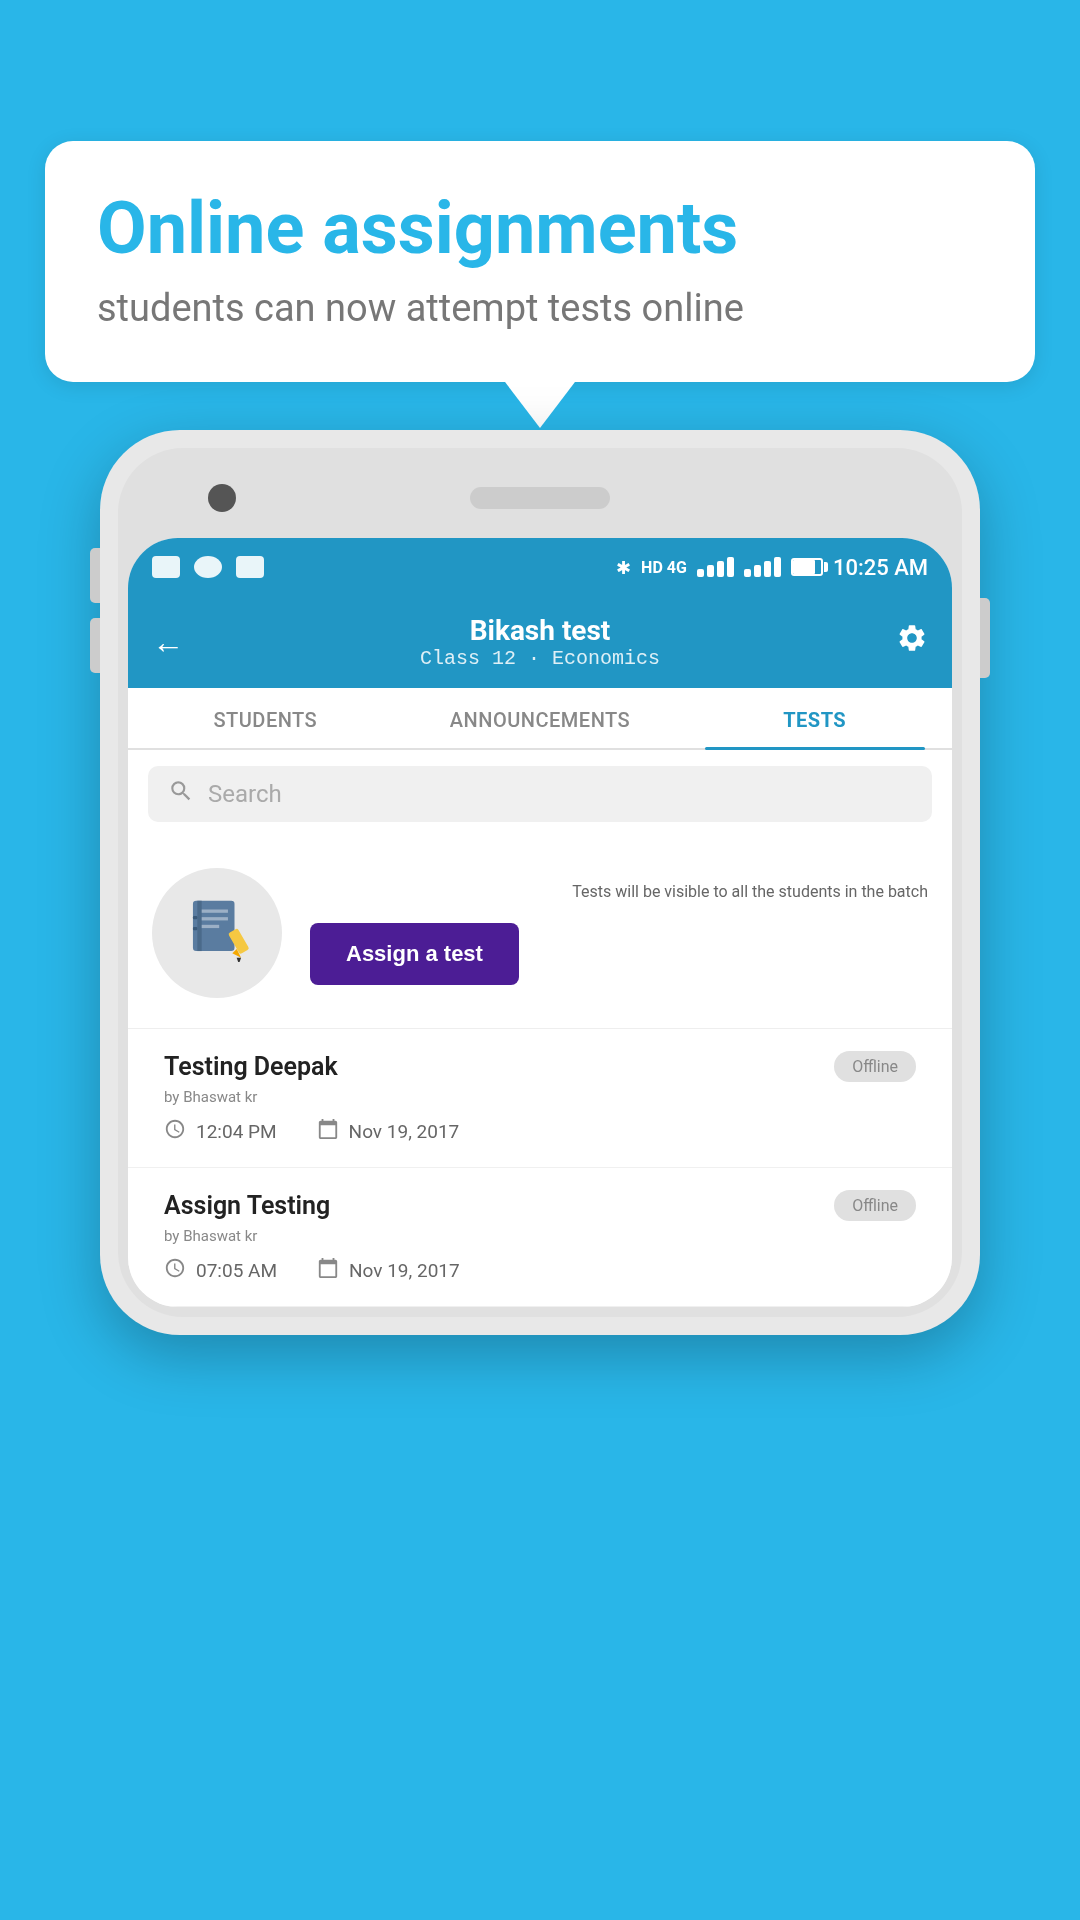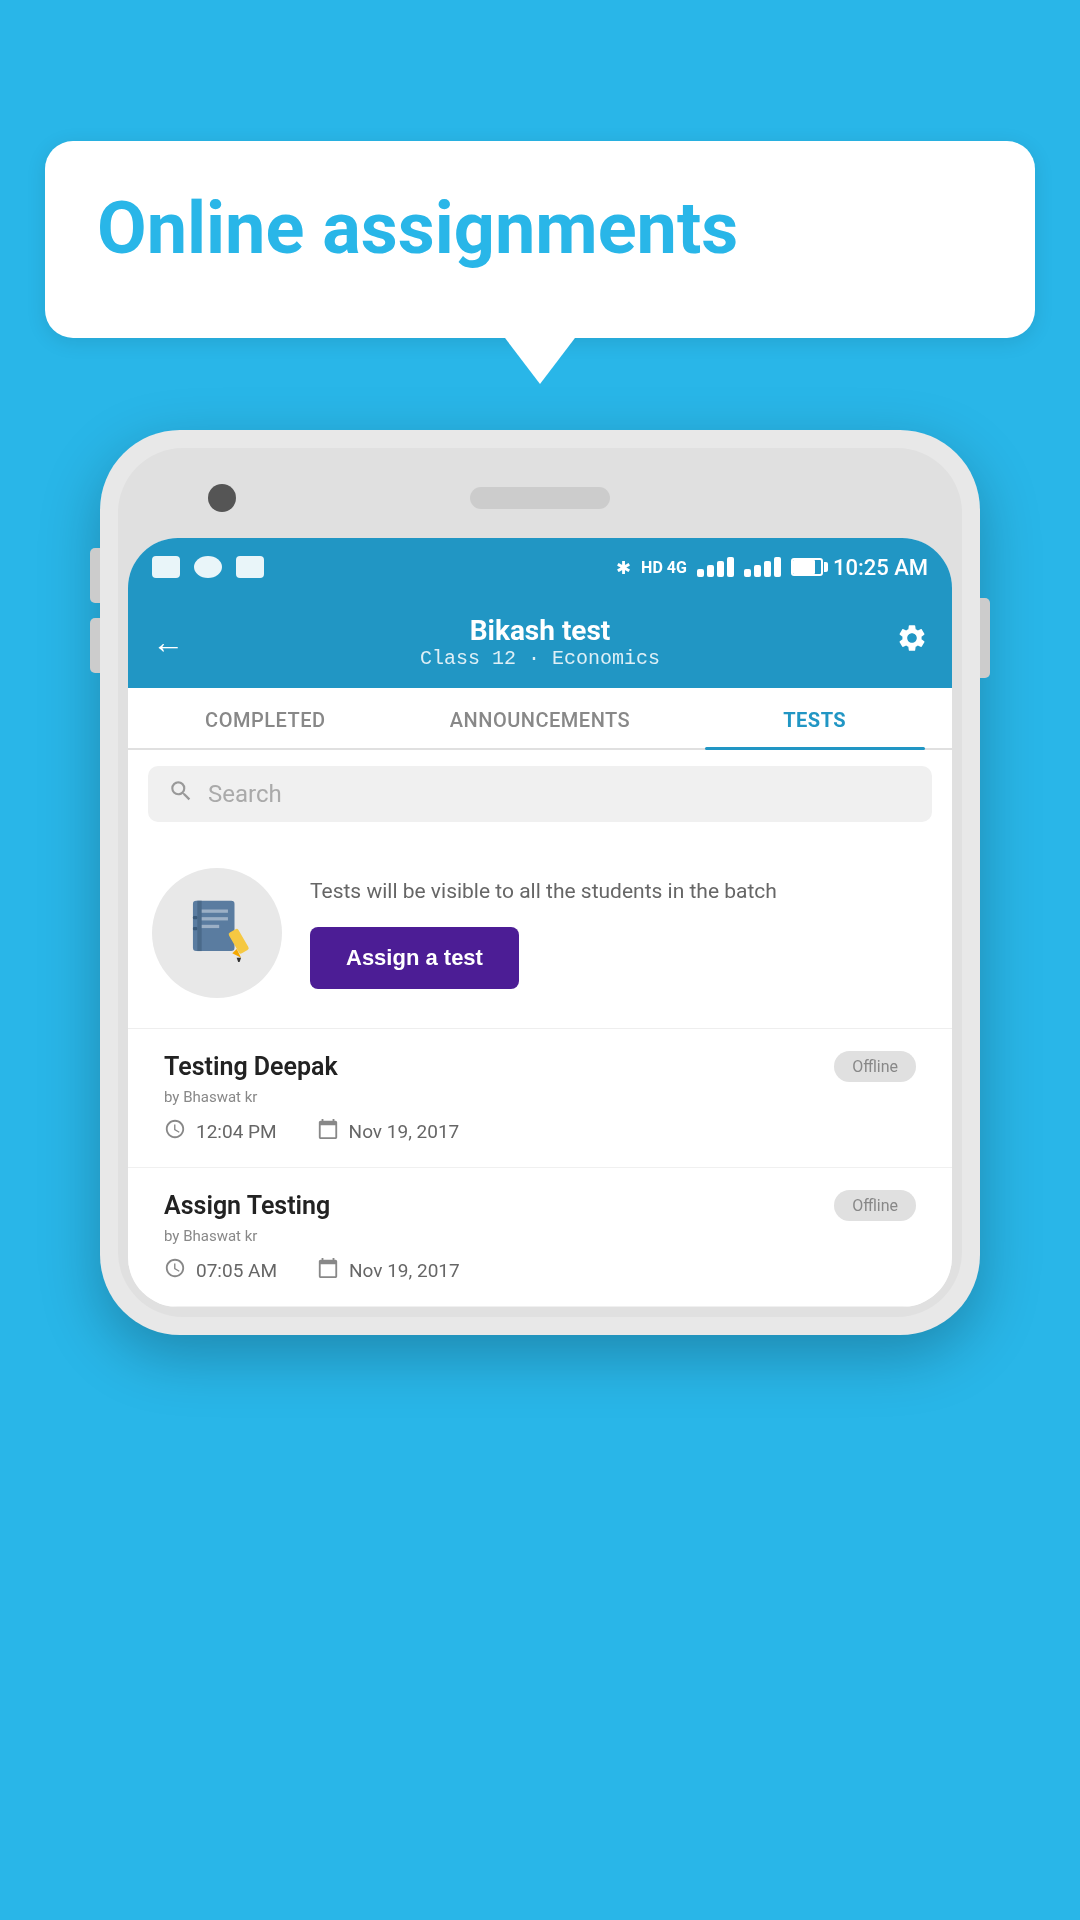--- a/index.html
+++ b/index.html
@@ -326,23 +326,24 @@
     .test-icon-inner {
       font-size: 54px;
     }
 
     .assign-content {
       flex: 1;
     }
 
     .assign-desc {
       color: #666;
-      font-size: 21px;
+      font-size: 16px;
       line-height: 1.4;
       margin-bottom: 20px;
+      text-align: right;
     }
 
     .assign-btn {
       background: #4c1d95;
       color: white;
       border: none;
       border-radius: 8px;
       padding: 18px 36px;
       font-size: 22px;
       font-weight: 600;
@@ -411,20 +412,21 @@
     .meta-icon {
       font-size: 22px;
       color: #888;
     }
   </style>
 </head>
 <body>
 
 <div class="speech-bubble">
   <div class="bubble-title">Online assignments</div>
+  <div class="bubble-subtitle">students can now attempt tests online</div>
 </div>
 
 <div class="phone">
   <div class="phone-inner">
     <div class="phone-btn-left"></div>
     <div class="phone-btn-left2"></div>
     <div class="phone-btn-right"></div>
 
     <div class="phone-top">
       <div class="phone-camera"></div>
@@ -472,21 +474,21 @@
         <div class="settings-btn">
           
           <svg width="32" height="32" viewBox="0 0 24 24" fill="white">
             <path d="M19.14,12.94c0.04-0.3,0.06-0.61,0.06-0.94c0-0.32-0.02-0.64-0.07-0.94l2.03-1.58c0.18-0.14,0.23-0.41,0.12-0.61 l-1.92-3.32c-0.12-0.22-0.37-0.29-0.59-0.22l-2.39,0.96c-0.5-0.38-1.03-0.7-1.62-0.94L14.4,2.81c-0.04-0.24-0.24-0.41-0.48-0.41 h-3.84c-0.24,0-0.43,0.17-0.47,0.41L9.25,5.35C8.66,5.59,8.12,5.92,7.63,6.29L5.24,5.33c-0.22-0.08-0.47,0-0.59,0.22L2.74,8.87 C2.62,9.08,2.66,9.34,2.86,9.48l2.03,1.58C4.84,11.36,4.8,11.69,4.8,12s0.02,0.64,0.07,0.94l-2.03,1.58 c-0.18,0.14-0.23,0.41-0.12,0.61l1.92,3.32c0.12,0.22,0.37,0.29,0.59,0.22l2.39-0.96c0.5,0.38,1.03,0.7,1.62,0.94l0.36,2.54 c0.05,0.24,0.24,0.41,0.48,0.41h3.84c0.24,0,0.44-0.17,0.47-0.41l0.36-2.54c0.59-0.24,1.13-0.56,1.62-0.94l2.39,0.96 c0.22,0.08,0.47,0,0.59-0.22l1.92-3.32c0.12-0.22,0.07-0.47-0.12-0.61L19.14,12.94z M12,15.6c-1.98,0-3.6-1.62-3.6-3.6 s1.62-3.6,3.6-3.6s3.6,1.62,3.6,3.6S13.98,15.6,12,15.6z"></path>
           </svg>
         </div>
       </div>
 
       <div class="tabs">
         <div class="tab">
-          <span>COMPLETED</span>
+          <span>STUDENTS</span>
         </div>
         <div class="tab">
           <span>ANNOUNCEMENTS</span>
         </div>
         <div class="tab active">
           <span>TESTS</span>
         </div>
       </div>
 
       <div class="search-container">

